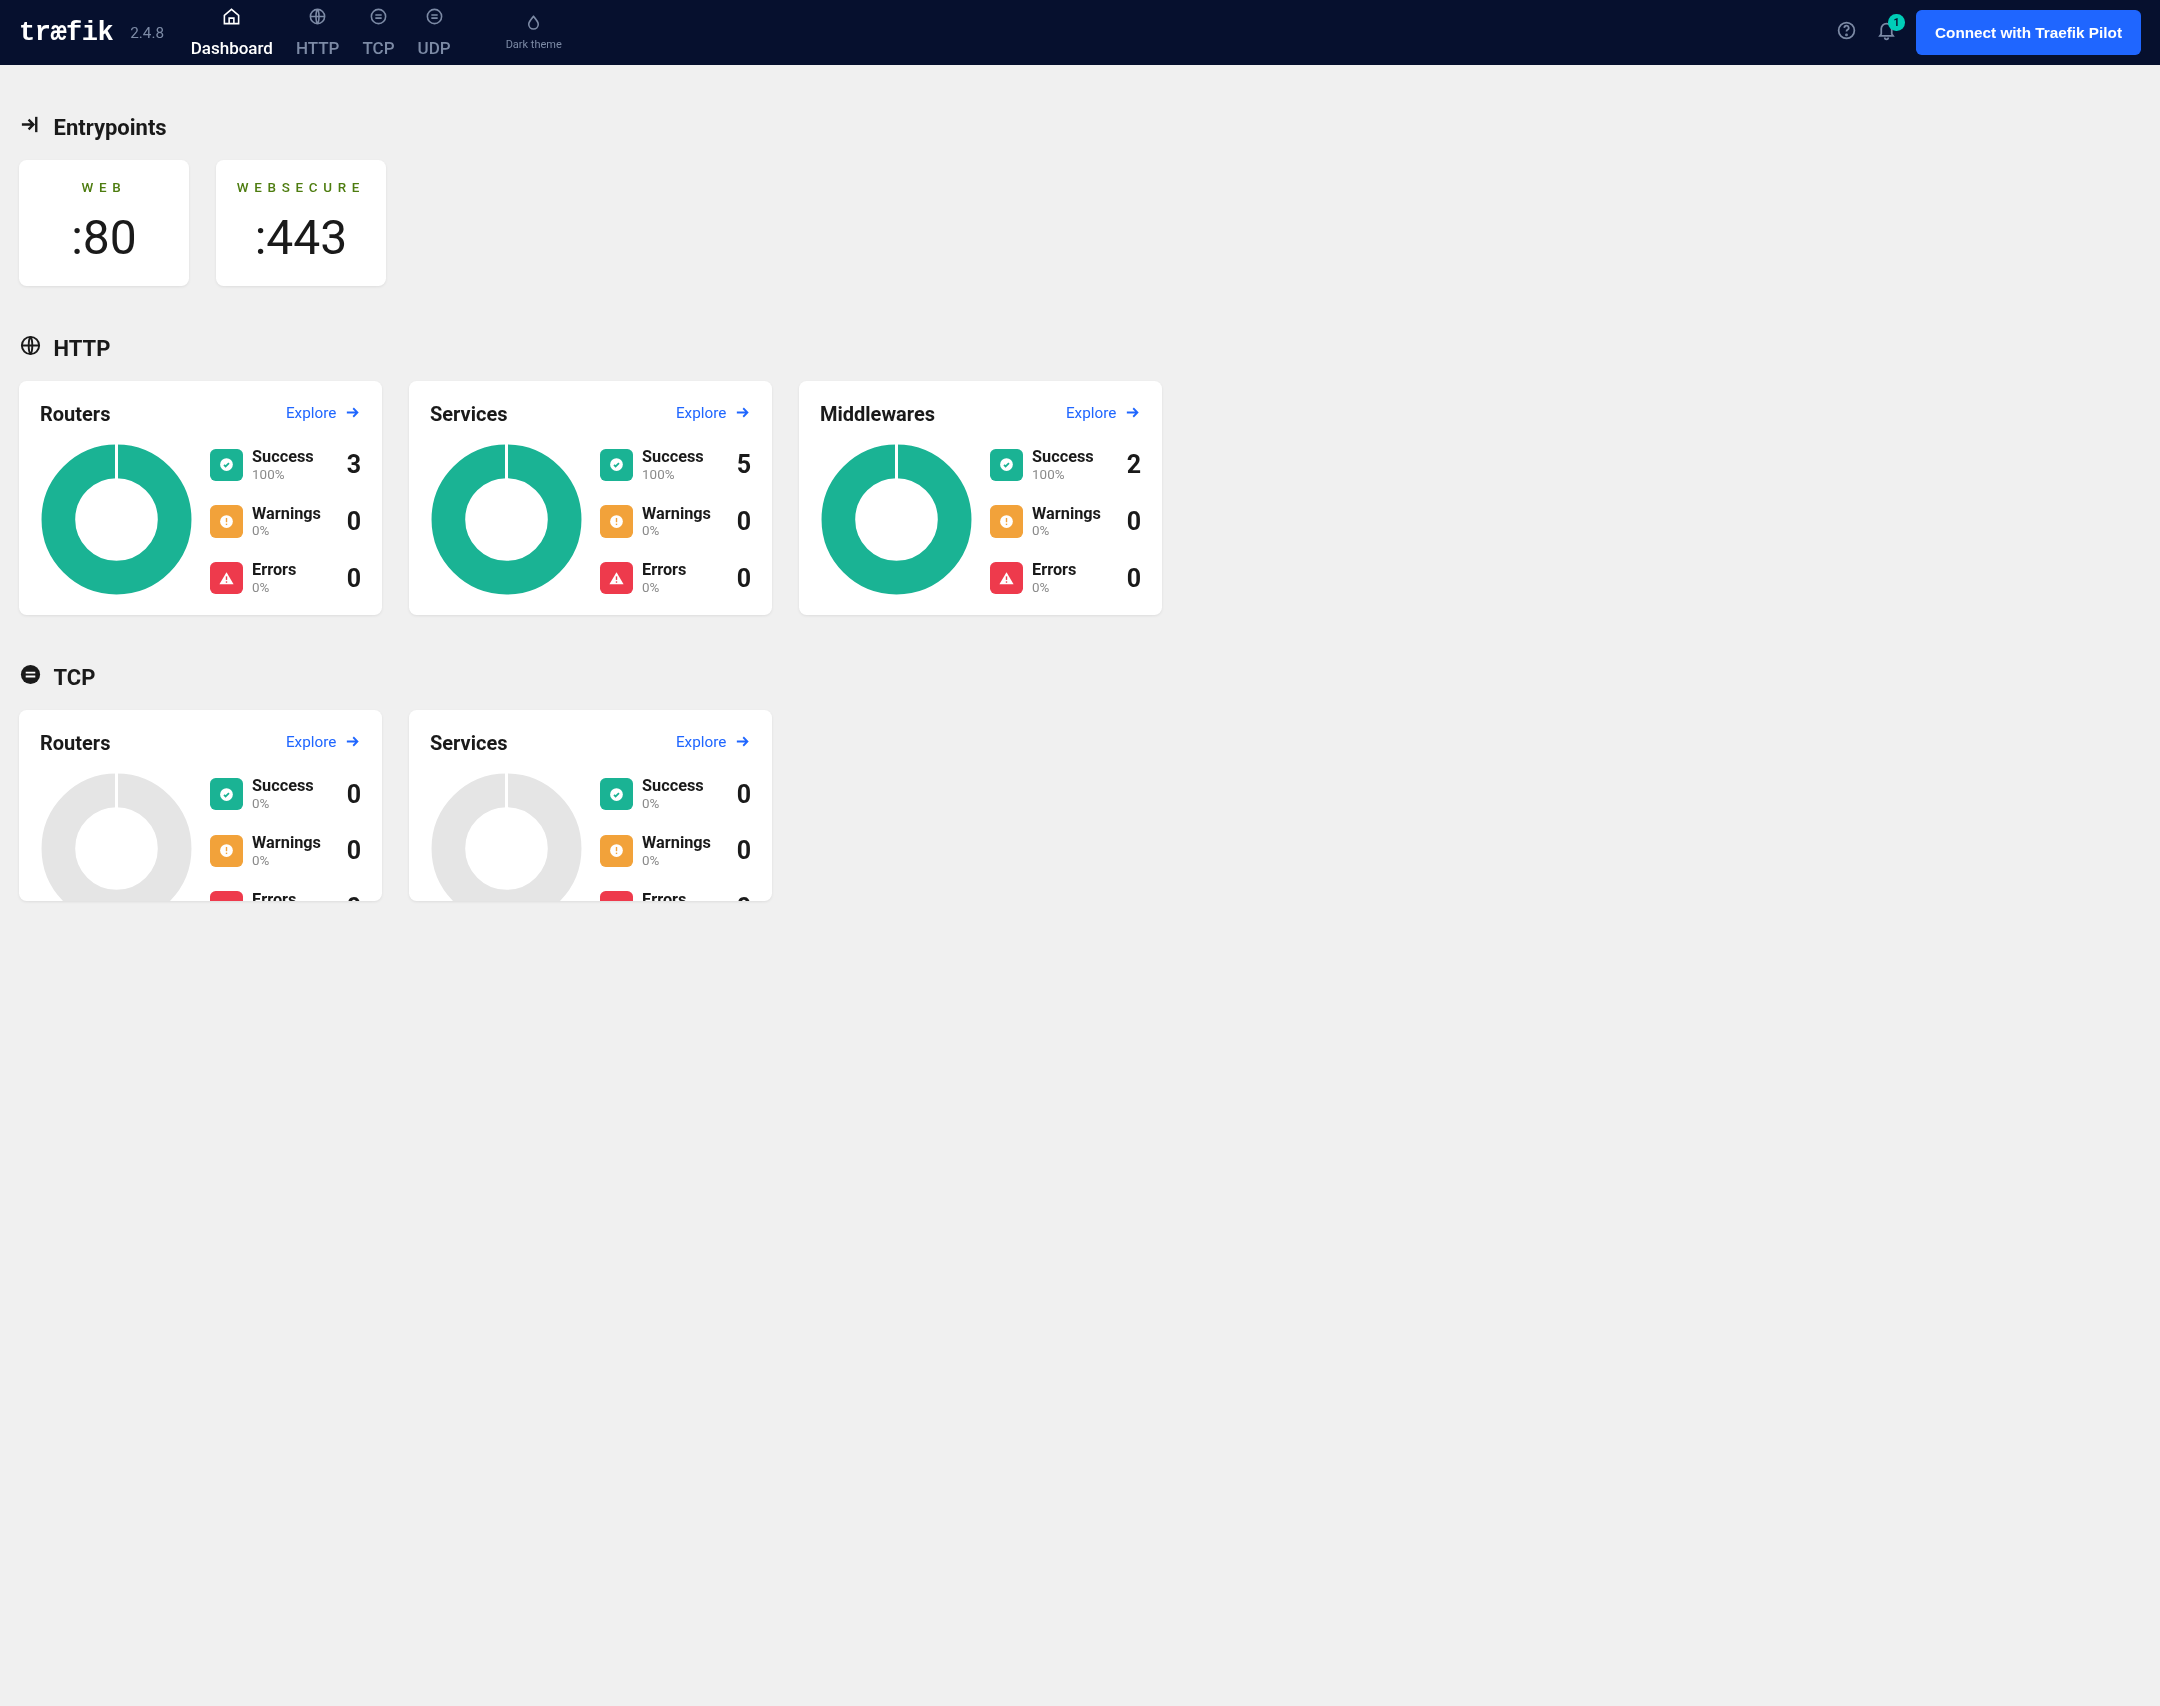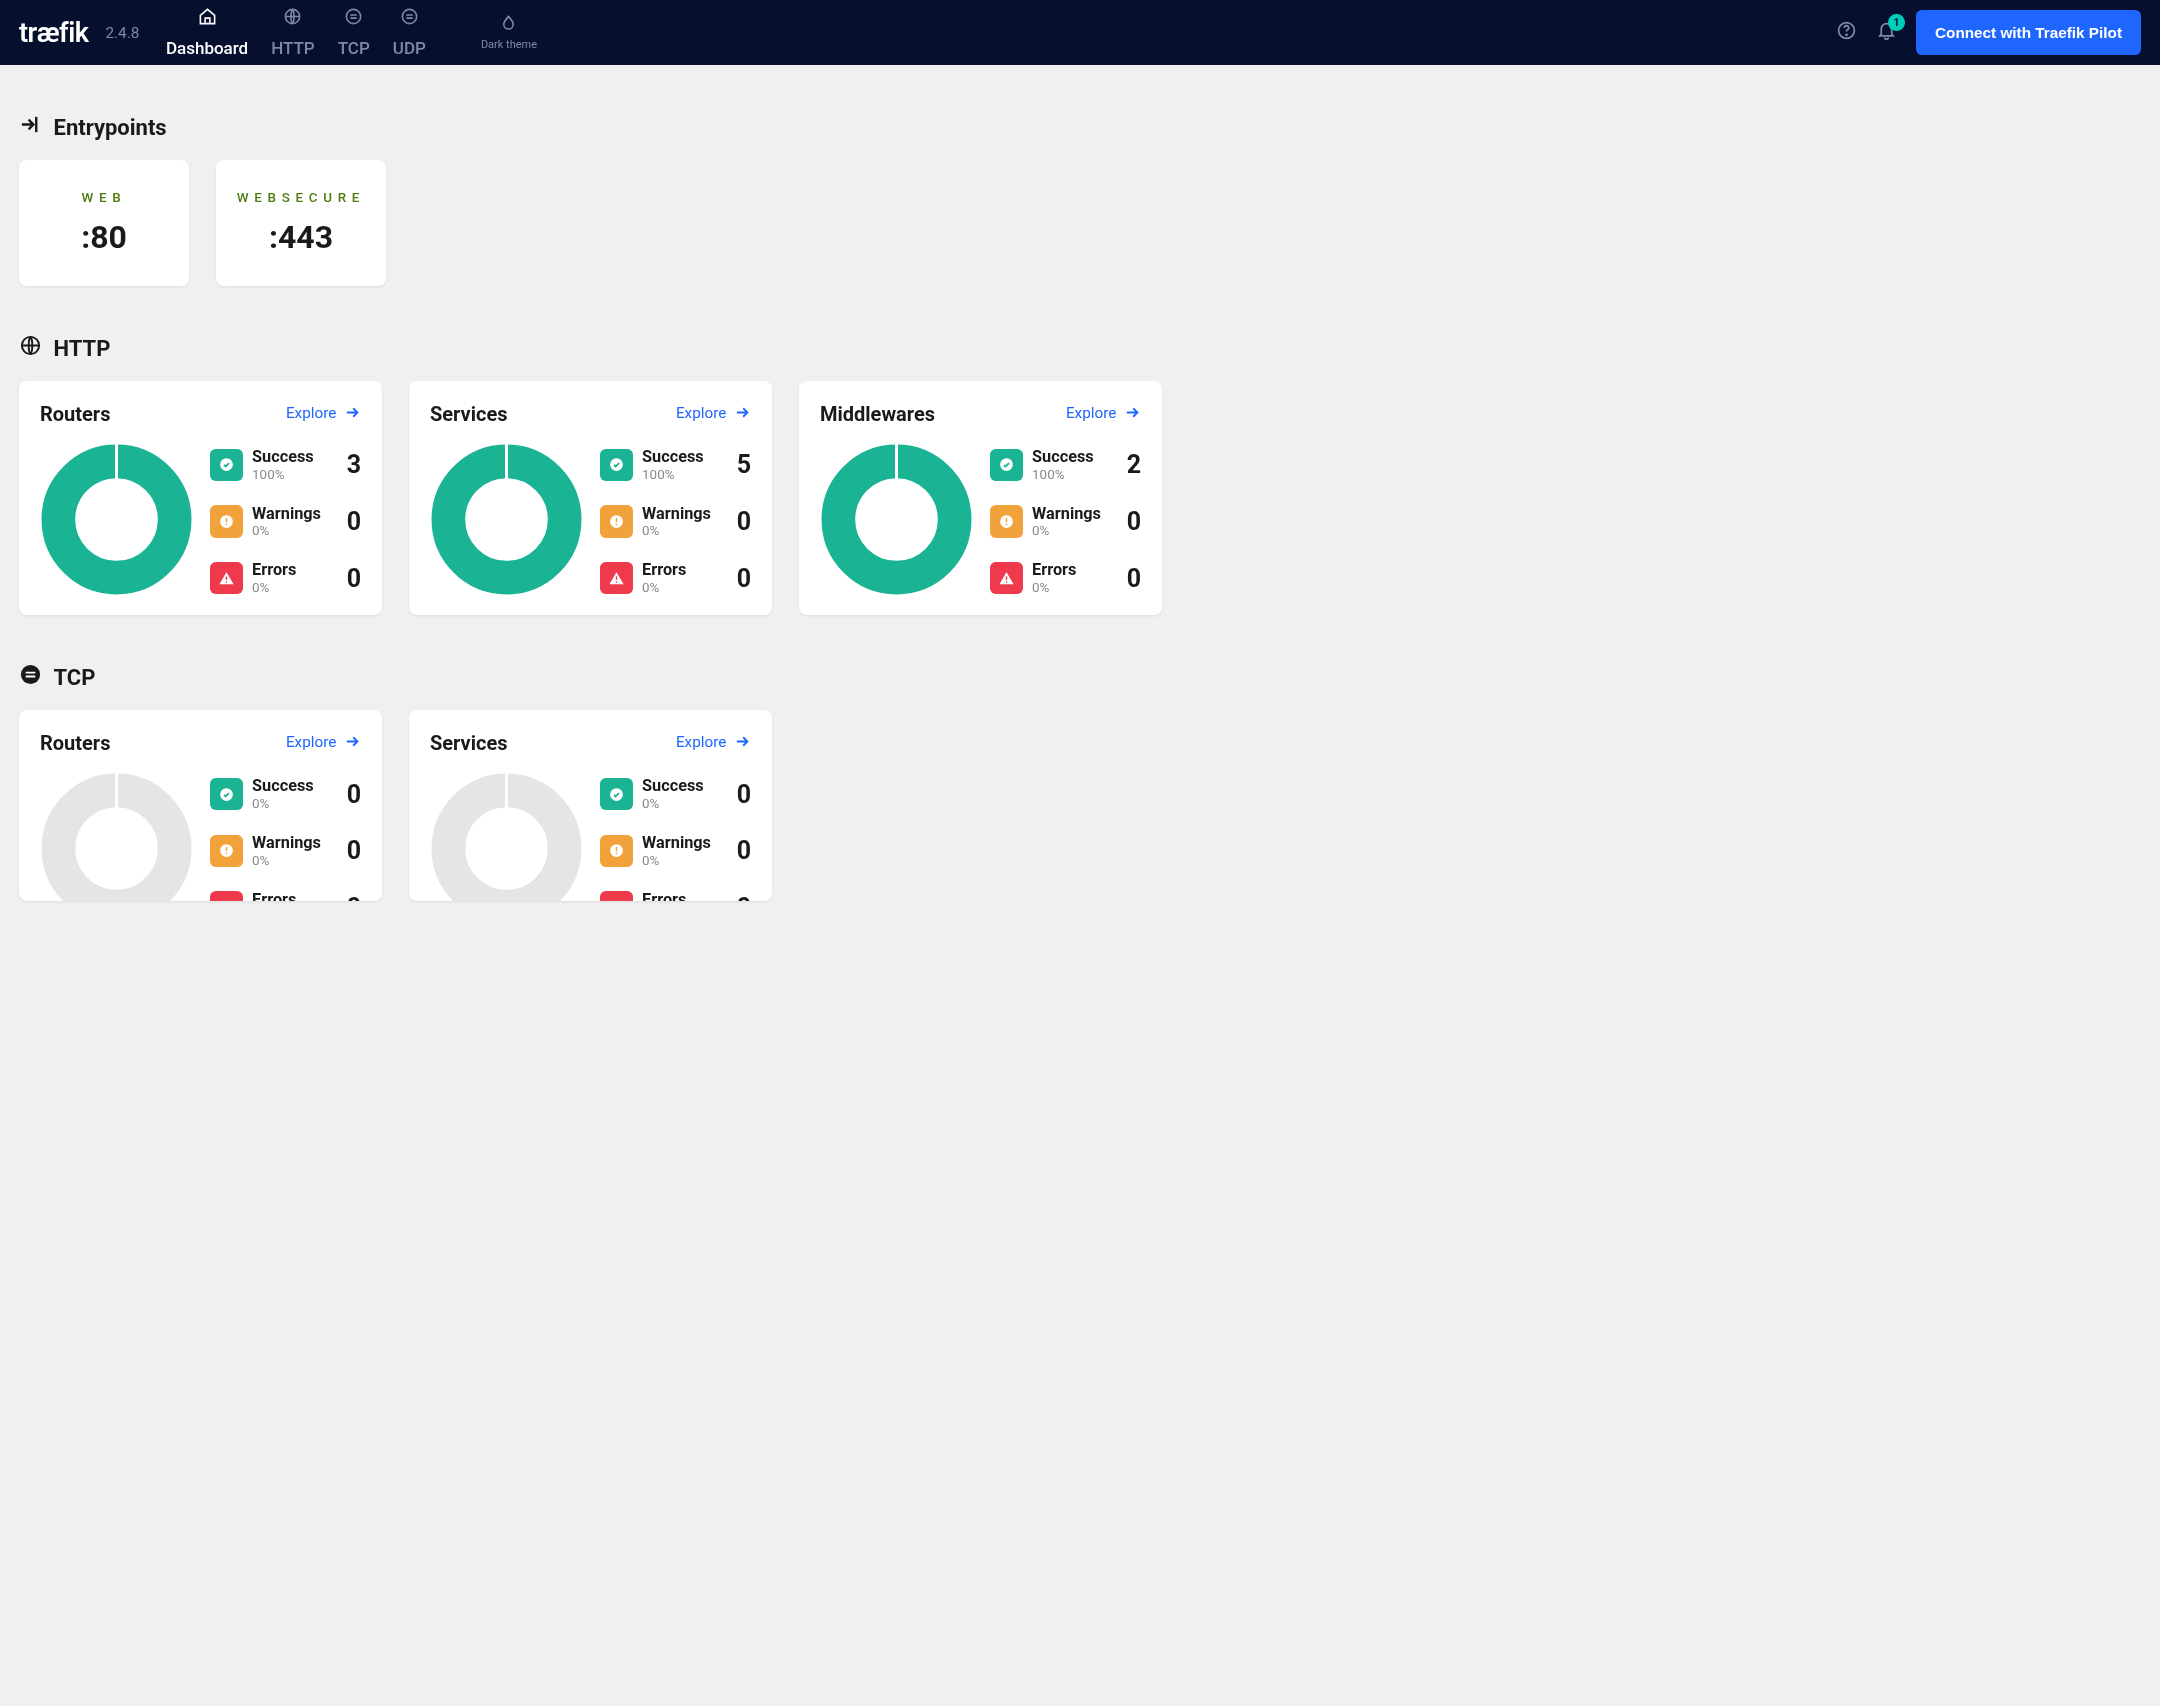--- a/index.html
+++ b/index.html
@@ -14,20 +14,21 @@
   display: flex;
   align-items: center;
   padding: 0 19px;
   gap: 17px;
   color: #fff;
 }
 .logo {
   font-size: 27px;
   font-weight: 600;
   letter-spacing: -0.5px;
+  font-family: Liberation Mono, monospace;
 }
 .version {
   color: #7c8aa5;
   font-size: 15.3px;
   margin-right: 9.6px;
 }
 .nav { display: flex; align-items: center; gap: 23px; }
 .nav-item {
   display: flex;
   align-items: center;
@@ -100,21 +101,21 @@
   justify-content: center;
   gap: 13.4px;
 }
 .entry-name {
   color: #4d7c0f;
   letter-spacing: 5.7px;
   font-size: 13.4px;
   font-weight: 500;
   text-transform: uppercase;
 }
-.entry-port { font-size: 32px; font-weight: 700; }
+.entry-port { font-size: 48px; font-weight: 400; }
 .stat-row { display: flex; gap: 27px; }
 .stat-card {
   background: #fff;
   border-radius: 7.6px;
   box-shadow: 0 1px 2.9px rgba(0,0,0,0.08);
   width: 363px;
   padding: 21px 21px 15.3px 21px;
 }
 .stat-head {
   display: flex;

